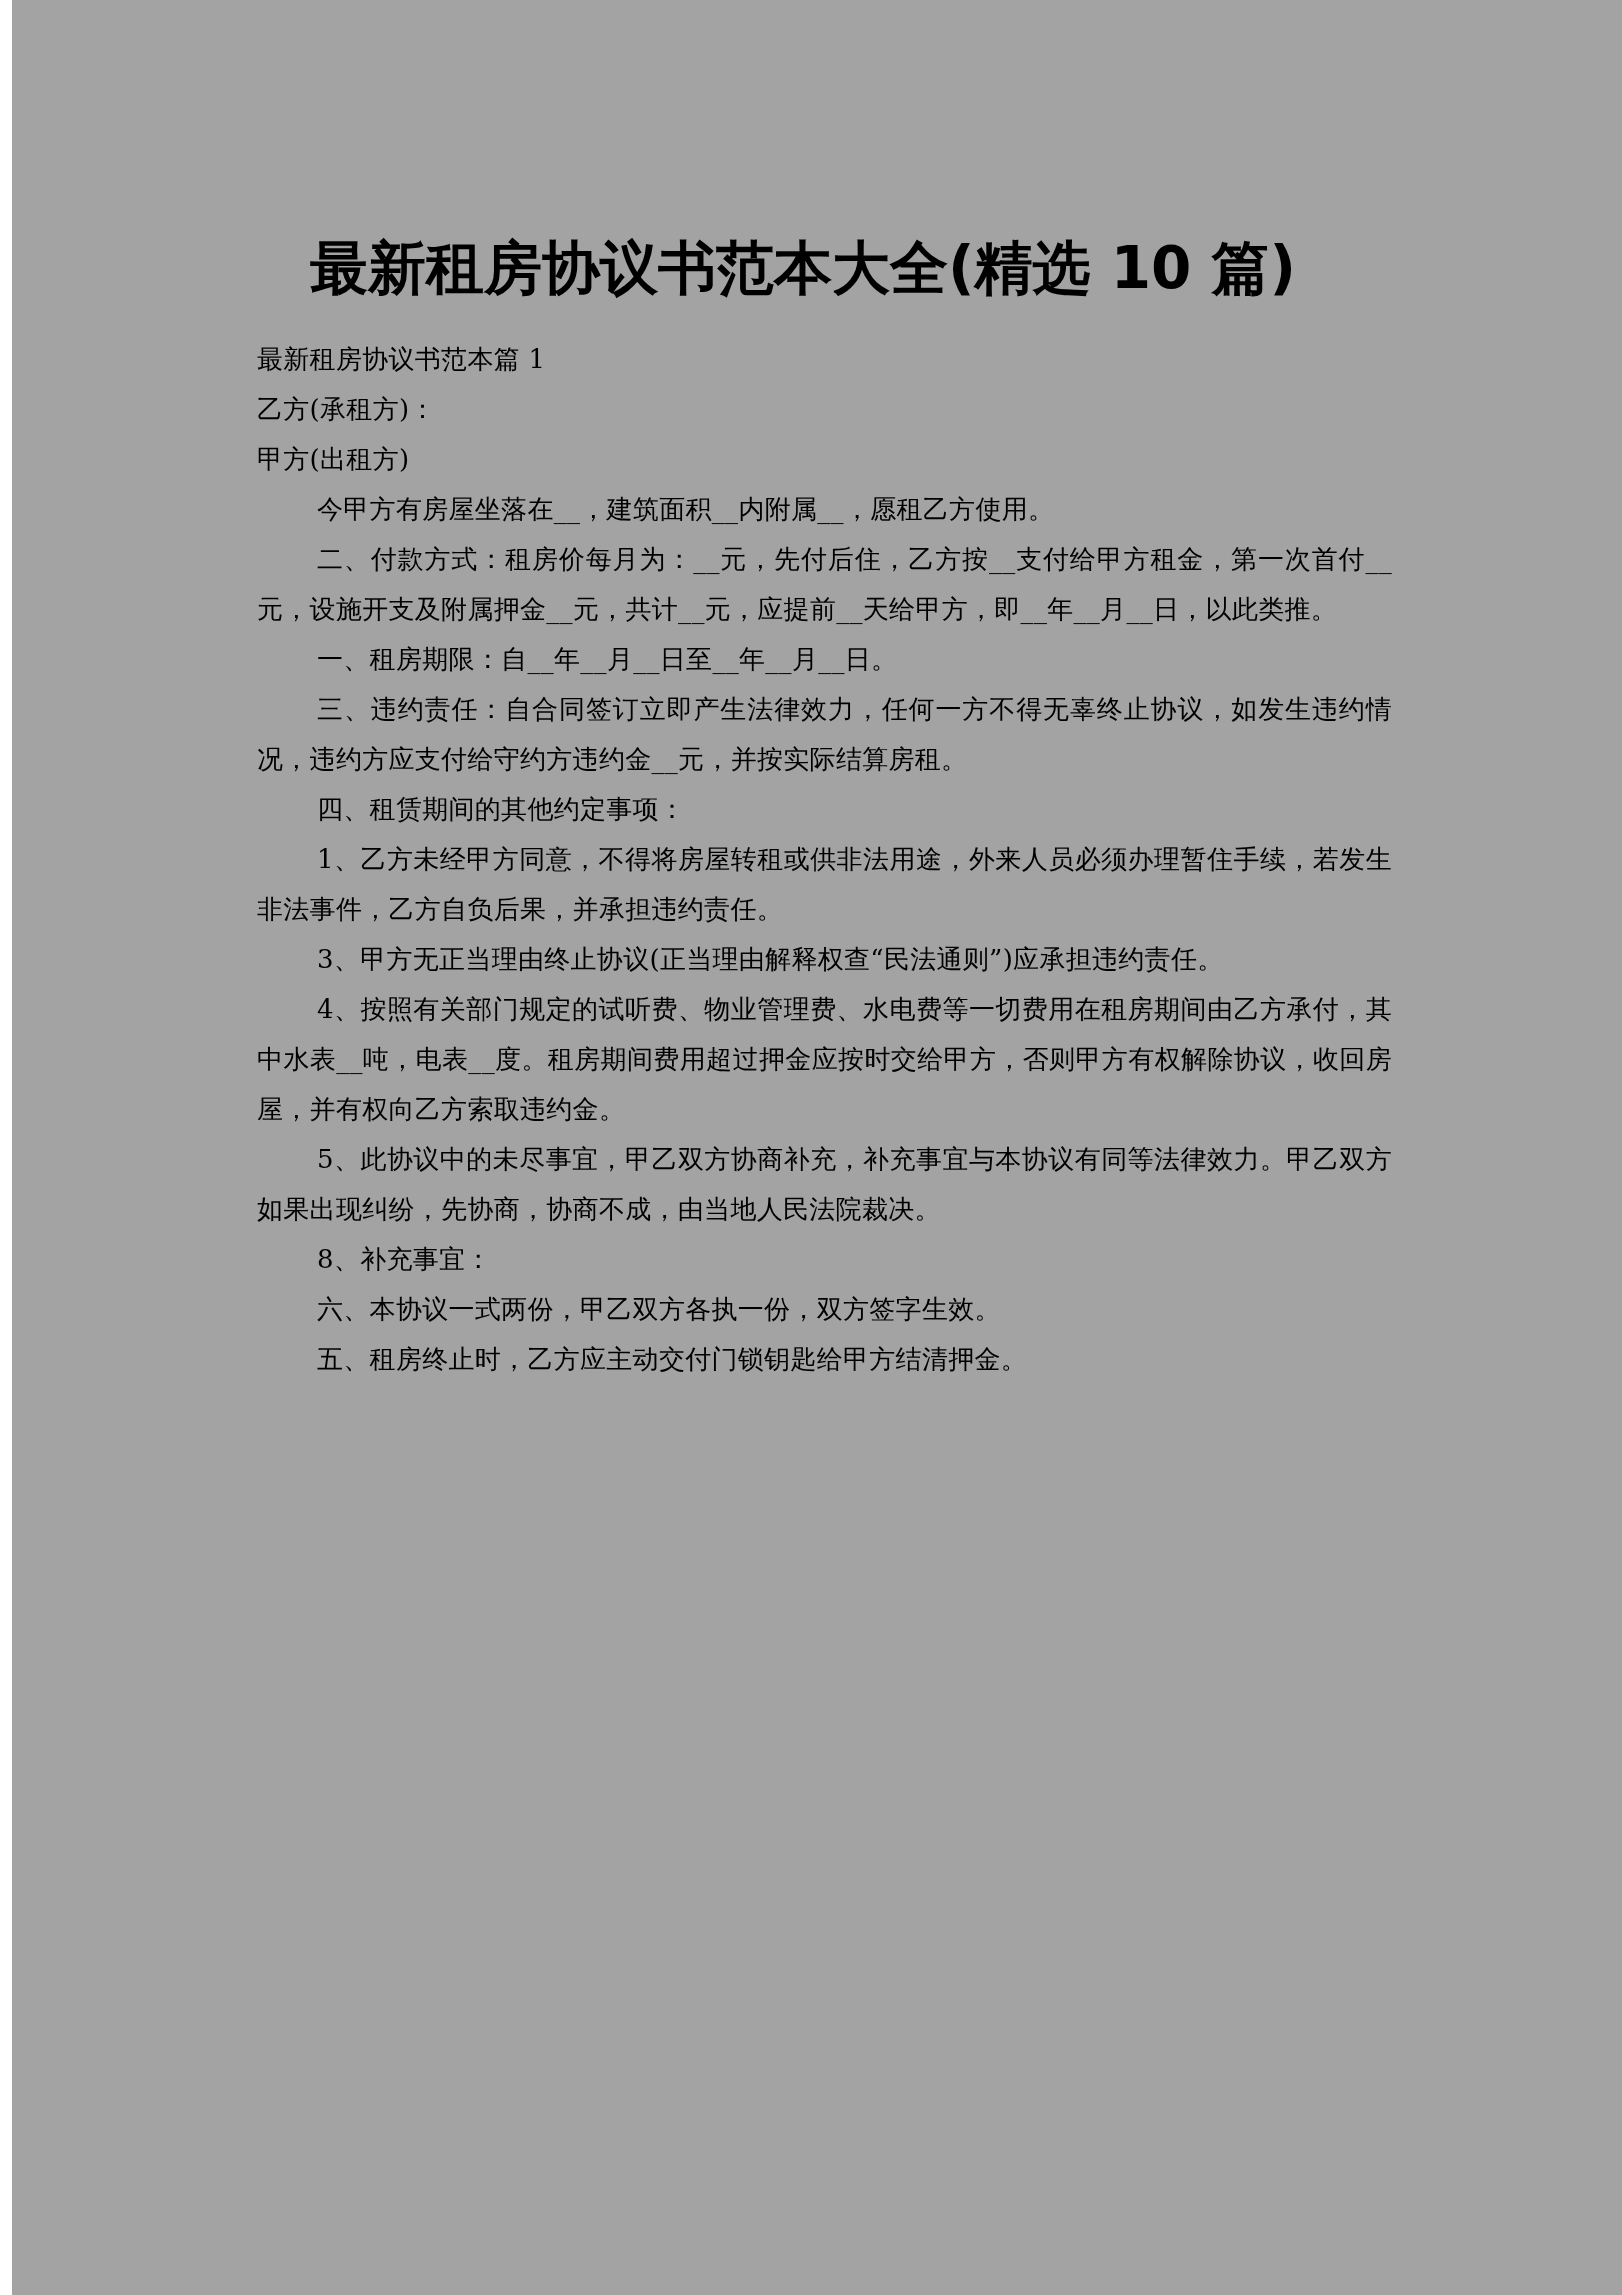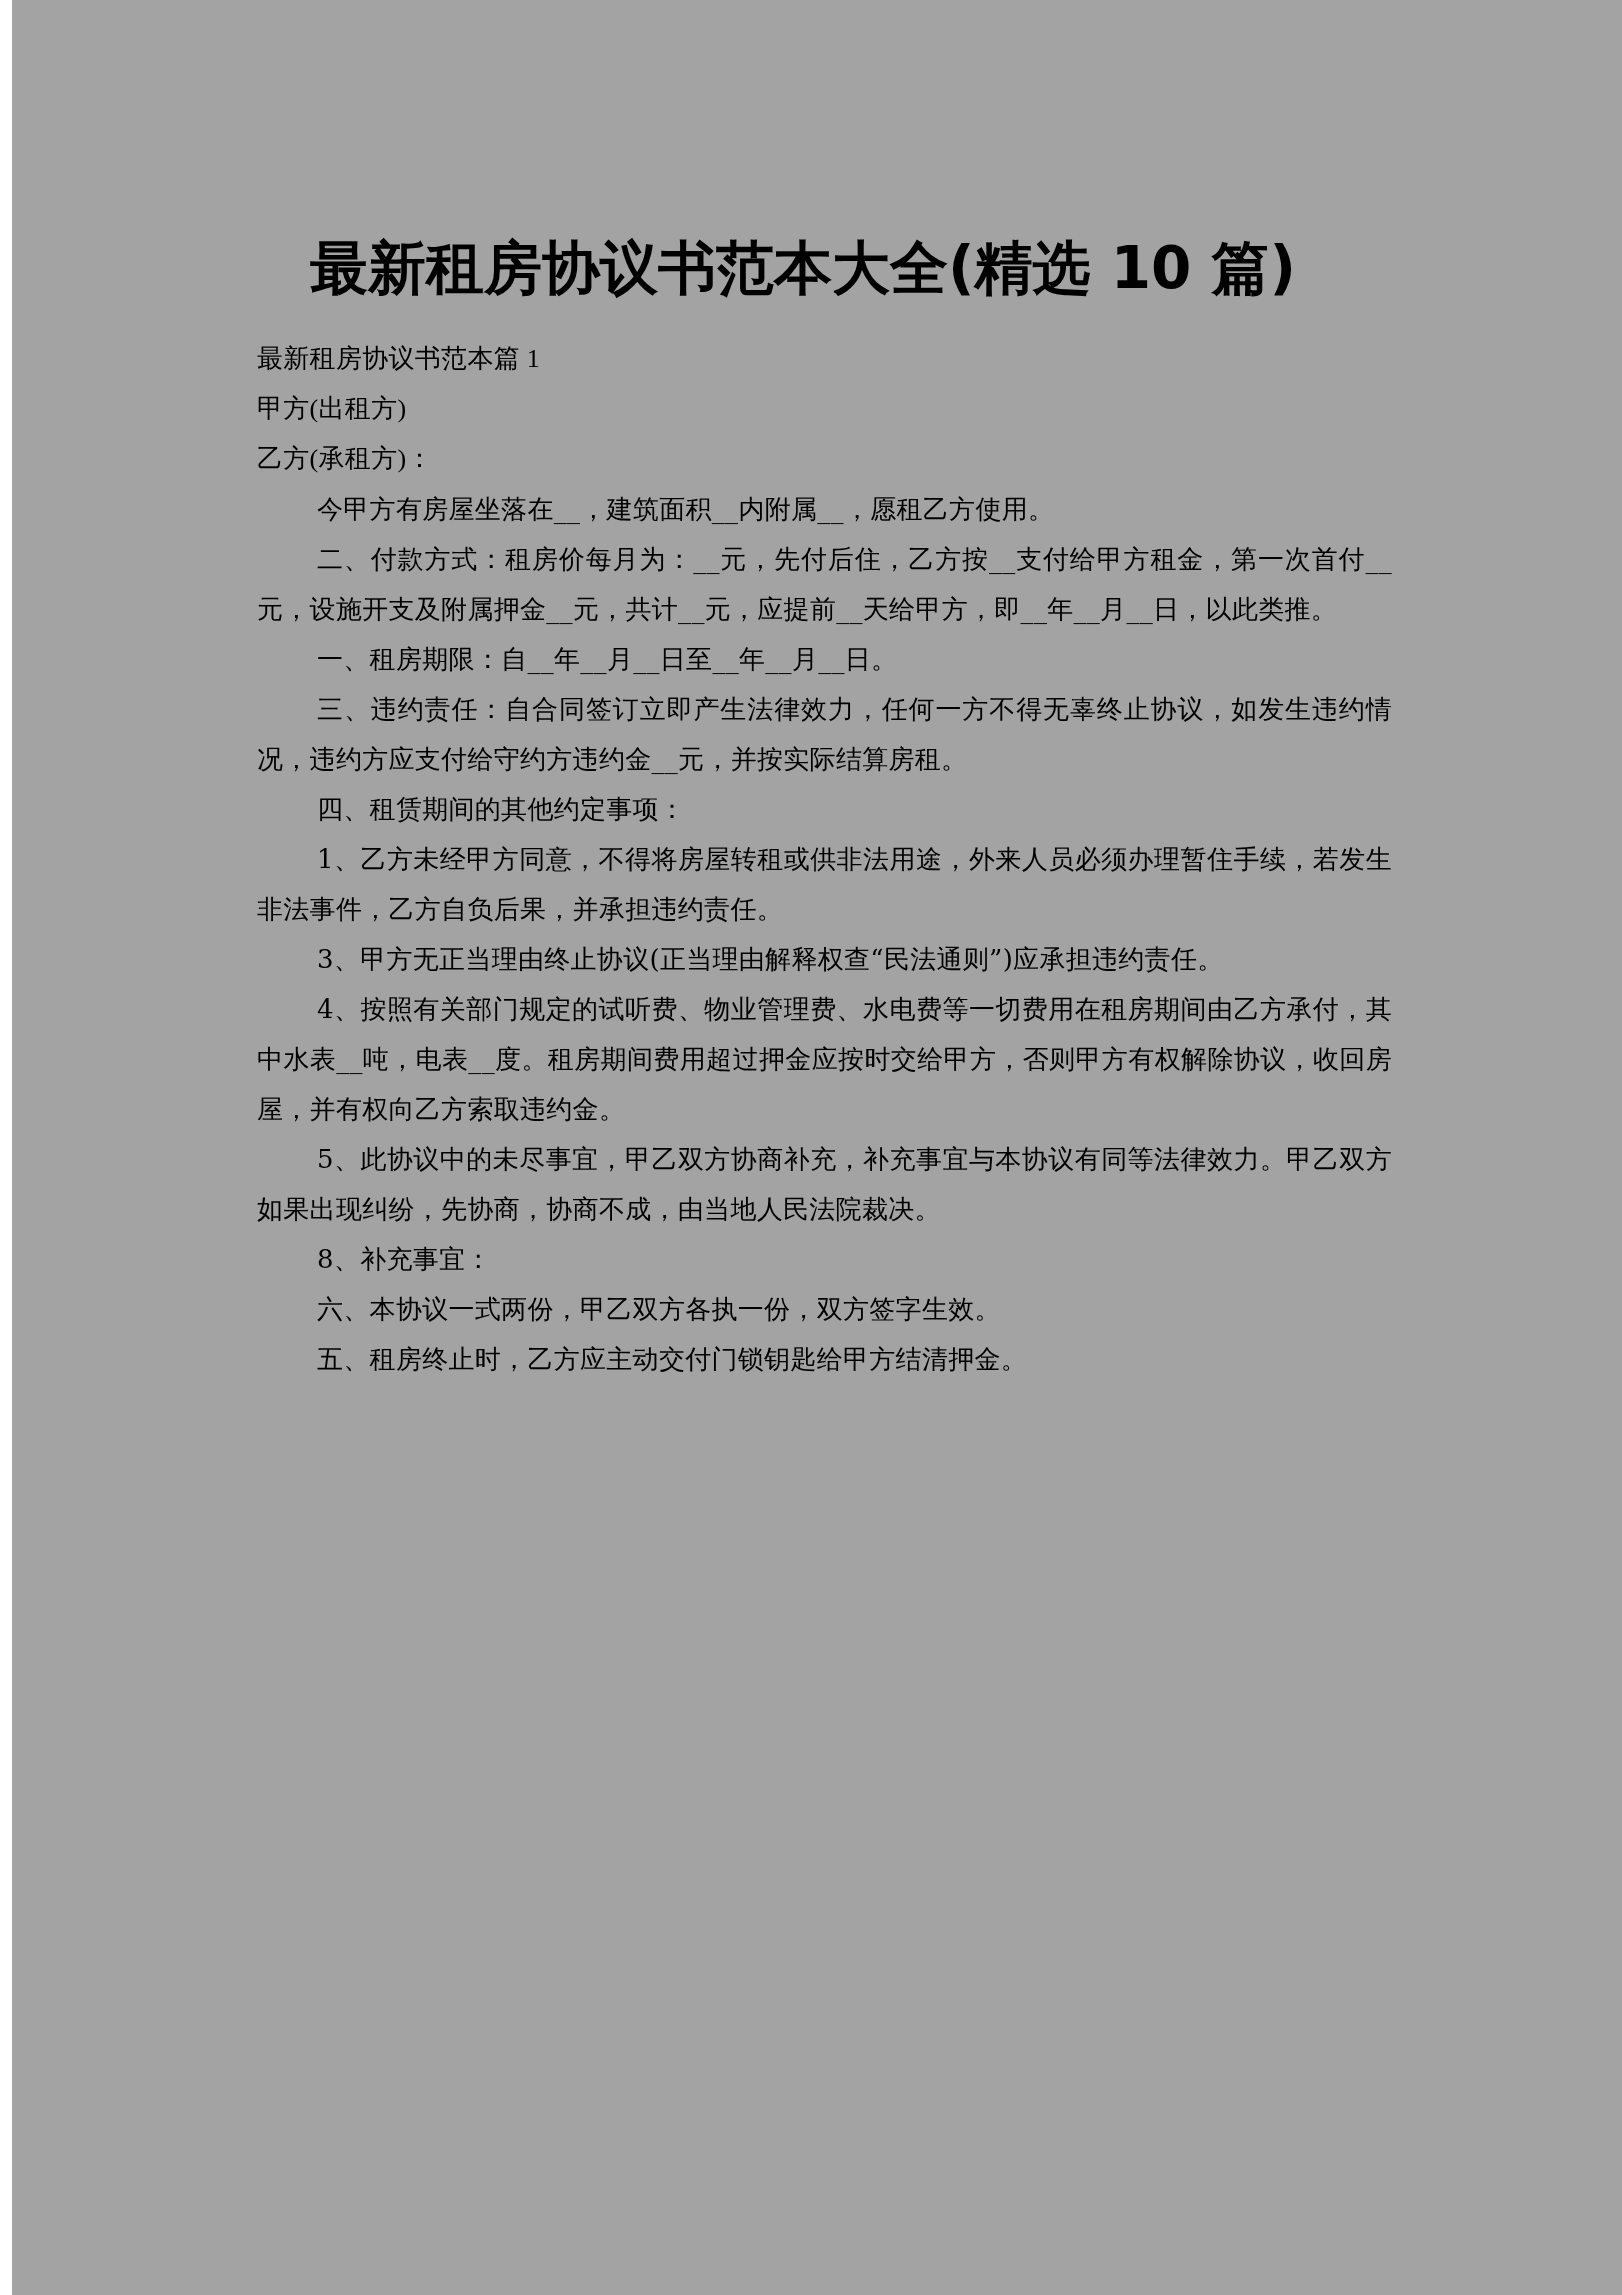--- a/index.html
+++ b/index.html
@@ -53,38 +53,37 @@
     text-justify: inter-ideograph;
     margin: 0;
     letter-spacing: 0.3px;
     word-break: break-all;
   }
   .para.indent {
     text-indent: 60px;
   }
   .para.flush {
     text-indent: 0;
-    font-family: Liberation Serif, serif;
   }
   .para.nowrap {
     white-space: nowrap;
     text-align: left;
   }
 </style>
 </head>
 <body>
 
 <div id="page">
 
   <h1 id="doc-title">最新租房协议书范本大全(精选 10 篇)</h1>
 
   <div id="body-block">
       <p class="para flush nowrap">最新租房协议书范本篇 1</p>
+      <p class="para flush nowrap">乙方(承租方)：</p>
       <p class="para flush nowrap">甲方(出租方)</p>
-      <p class="para flush nowrap">乙方(承租方)：</p>
       <p class="para indent">今甲方有房屋坐落在__，建筑面积__内附属__，愿租乙方使用。</p>
       <p class="para indent">二、付款方式：租房价每月为：__元，先付后住，乙方按__支付给甲方租金，第一次首付__元，设施开支及附属押金__元，共计__元，应提前__天给甲方，即__年__月__日，以此类推。</p>
       <p class="para indent nowrap">一、租房期限：自__年__月__日至__年__月__日。</p>
       <p class="para indent">三、违约责任：自合同签订立即产生法律效力，任何一方不得无辜终止协议，如发生违约情况，违约方应支付给守约方违约金__元，并按实际结算房租。</p>
       <p class="para indent nowrap">四、租赁期间的其他约定事项：</p>
       <p class="para indent">1、乙方未经甲方同意，不得将房屋转租或供非法用途，外来人员必须办理暂住手续，若发生非法事件，乙方自负后果，并承担违约责任。</p>
       <p class="para indent">3、甲方无正当理由终止协议(正当理由解释权查“民法通则”)应承担违约责任。</p>
       <p class="para indent">4、按照有关部门规定的试听费、物业管理费、水电费等一切费用在租房期间由乙方承付，其中水表__吨，电表__度。租房期间费用超过押金应按时交给甲方，否则甲方有权解除协议，收回房屋，并有权向乙方索取违约金。</p>
       <p class="para indent">5、此协议中的未尽事宜，甲乙双方协商补充，补充事宜与本协议有同等法律效力。甲乙双方如果出现纠纷，先协商，协商不成，由当地人民法院裁决。</p>
       <p class="para indent nowrap">8、补充事宜：</p>

